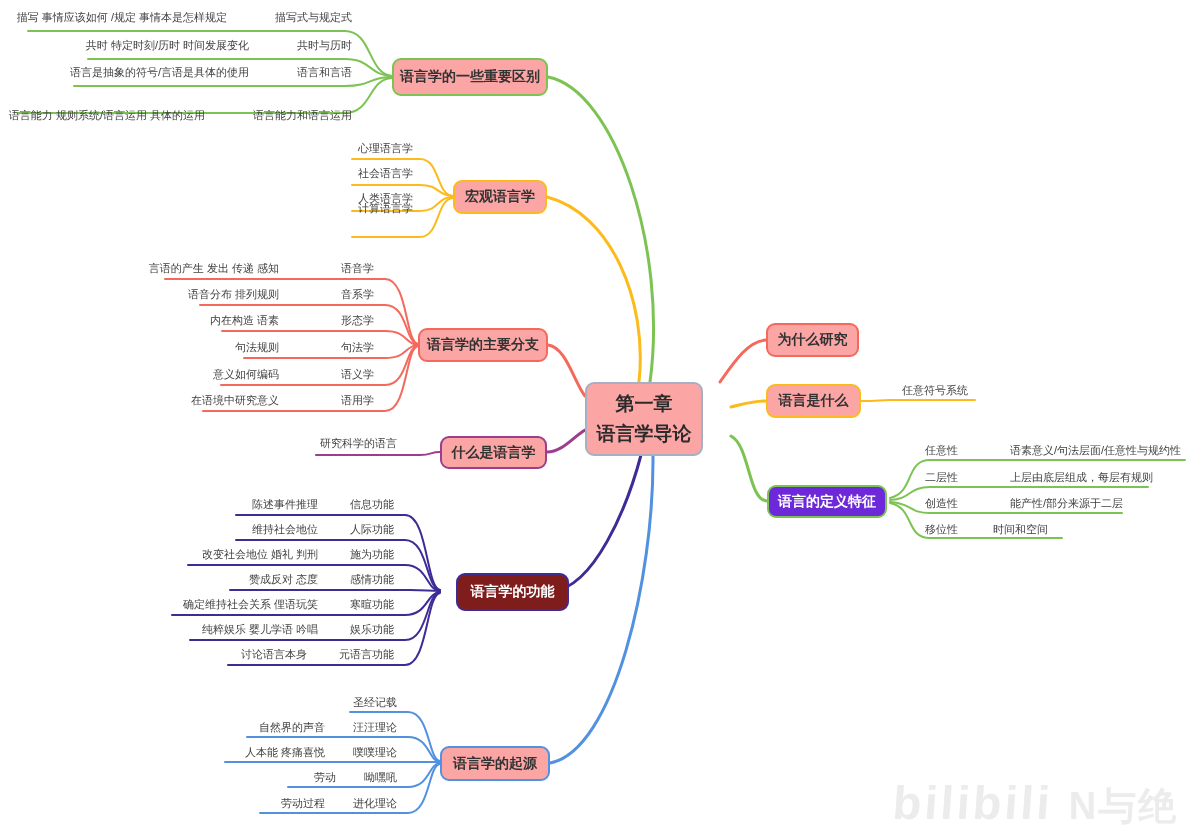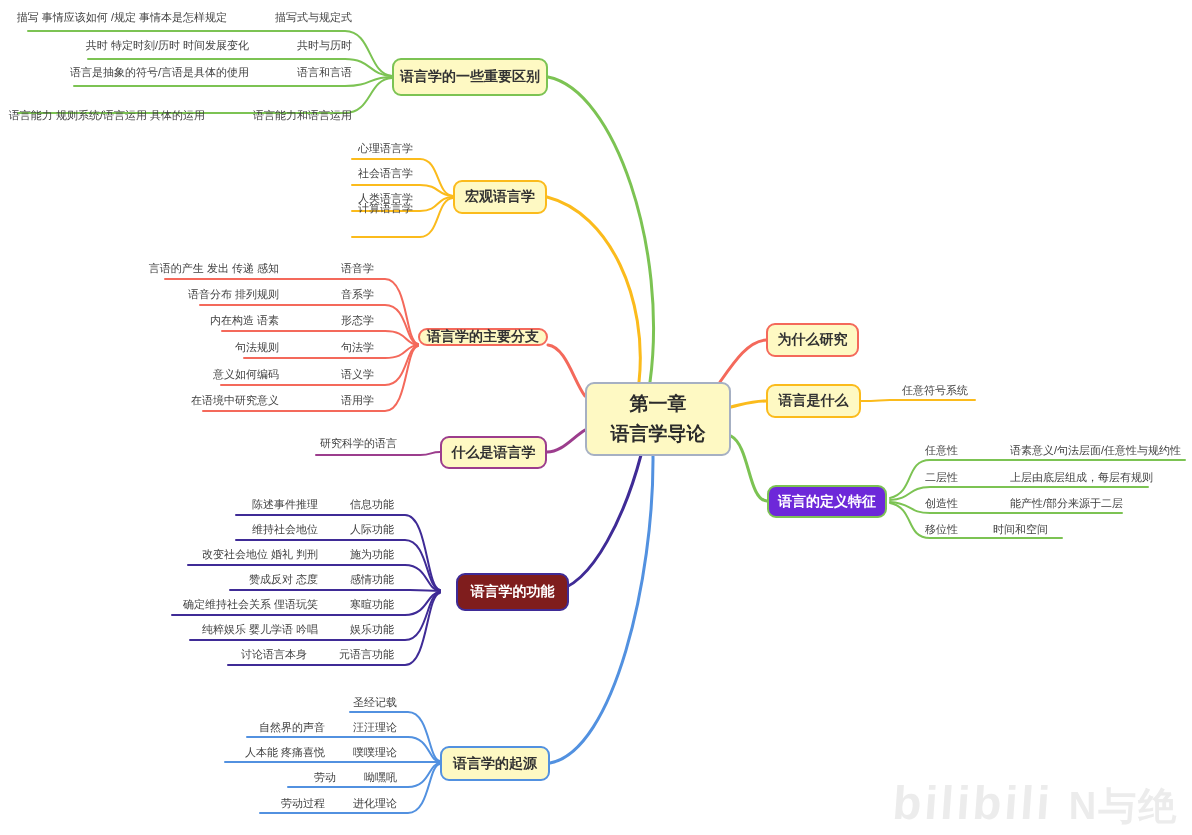--- a/index.html
+++ b/index.html
@@ -1,19 +1,19 @@
 <!DOCTYPE html>
 <html><head>
 <meta charset="utf-8">
 <style>
   html,body{margin:0;padding:0;background:#fff;}
   .canvas{position:relative;width:1192px;height:835px;background:#ffffff;overflow:hidden;
           font-family:"Liberation Sans","DejaVu Sans",sans-serif;}
   svg.links{position:absolute;left:0;top:0;}
-  .node{position:absolute;box-sizing:border-box;background:#fef9c3;border:2px solid #888;
+  .node{position:absolute;box-sizing:border-box;background:#fca5a5;border:2px solid #888;
         border-radius:9px;display:flex;align-items:center;justify-content:center;
         font-weight:bold;font-size:14px;color:#333;white-space:nowrap;}
   .node.fill{color:#fff;}
   .center{border-color:#A6B0C3;flex-direction:column;font-size:19px;line-height:1.6;color:#2b2b2b;}
   .row{position:absolute;display:flex;align-items:flex-end;font-size:11px;line-height:14px;
        color:#3f3f3f;white-space:nowrap;}
   .b1{gap:48px}.b3{gap:62px}.b5{gap:32px}.b6{gap:28px}.b9{gap:52px}
   .watermark{position:absolute;left:893px;top:775px;display:flex;align-items:baseline;gap:16px;
              color:#ececec;font-weight:bold;}
   .wm-logo{font-size:47px;letter-spacing:3px;transform:skewX(-4deg);}
@@ -88,28 +88,28 @@
 
     <g fill="none" stroke-width="2" stroke-linecap="round" stroke="#7CC353">
       <path stroke-width="3" d="M 731 436 C 750 446 748 500 767 501"></path>
       <path d="M 890 498 C 915 492 905 460 930 460 H 1185"></path>
       <path d="M 890 500 C 912 499 908 487 930 487 H 1148"></path>
       <path d="M 890 502 C 912 503 908 513 930 513 H 1122"></path>
       <path d="M 890 503 C 915 508 905 538 930 538 H 1062"></path>
     </g>
   </svg>
 
-  <div class="node center" style="left: 585px; top: 382px; width: 146px; height: 74px; border-color: rgb(166, 176, 195);">
+  <div class="node center" style="left: 585px; top: 382px; width: 118px; height: 74px; border-color: rgb(166, 176, 195);">
     <div>第一章</div>
     <div>语言学导论</div>
   </div>
 
   <div class="node" style="left: 392px; top: 58px; width: 156px; height: 38px; border-color: rgb(124, 195, 83);">语言学的一些重要区别</div>
   <div class="node" style="left: 453px; top: 180px; width: 94px; height: 34px; border-color: rgb(251, 187, 28);">宏观语言学</div>
-  <div class="node" style="left: 418px; top: 328px; width: 130px; height: 18px; border-color: rgb(244, 105, 91);">语言学的主要分支</div>
+  <div class="node" style="left: 418px; top: 328px; width: 130px; height: 34px; border-color: rgb(244, 105, 91);">语言学的主要分支</div>
   <div class="node" style="left: 440px; top: 436px; width: 107px; height: 33px; border-color: rgb(156, 61, 141);">什么是语言学</div>
   <div class="node fill" style="left: 456px; top: 573px; width: 113px; height: 38px; border-color: rgb(63, 43, 150); background-color: #7f1d1d;">语言学的功能</div>
   <div class="node" style="left: 440px; top: 746px; width: 110px; height: 35px; border-color: rgb(82, 145, 224);">语言学的起源</div>
   <div class="node" style="left: 766px; top: 323px; width: 93px; height: 34px; border-color: rgb(244, 105, 91);">为什么研究</div>
   <div class="node" style="left: 766px; top: 384px; width: 95px; height: 34px; border-color: rgb(251, 187, 28);">语言是什么</div>
   <div class="node fill" style="left: 767px; top: 485px; width: 120px; height: 33px; border-color: rgb(124, 195, 83); background-color: #6d28d9;">语言的定义特征</div>
 
   <div class="row b1" style="right:840px;top:10px;">
     <span>描写 事情应该如何 /规定 事情本是怎样规定</span>
     <span>描写式与规定式</span>

